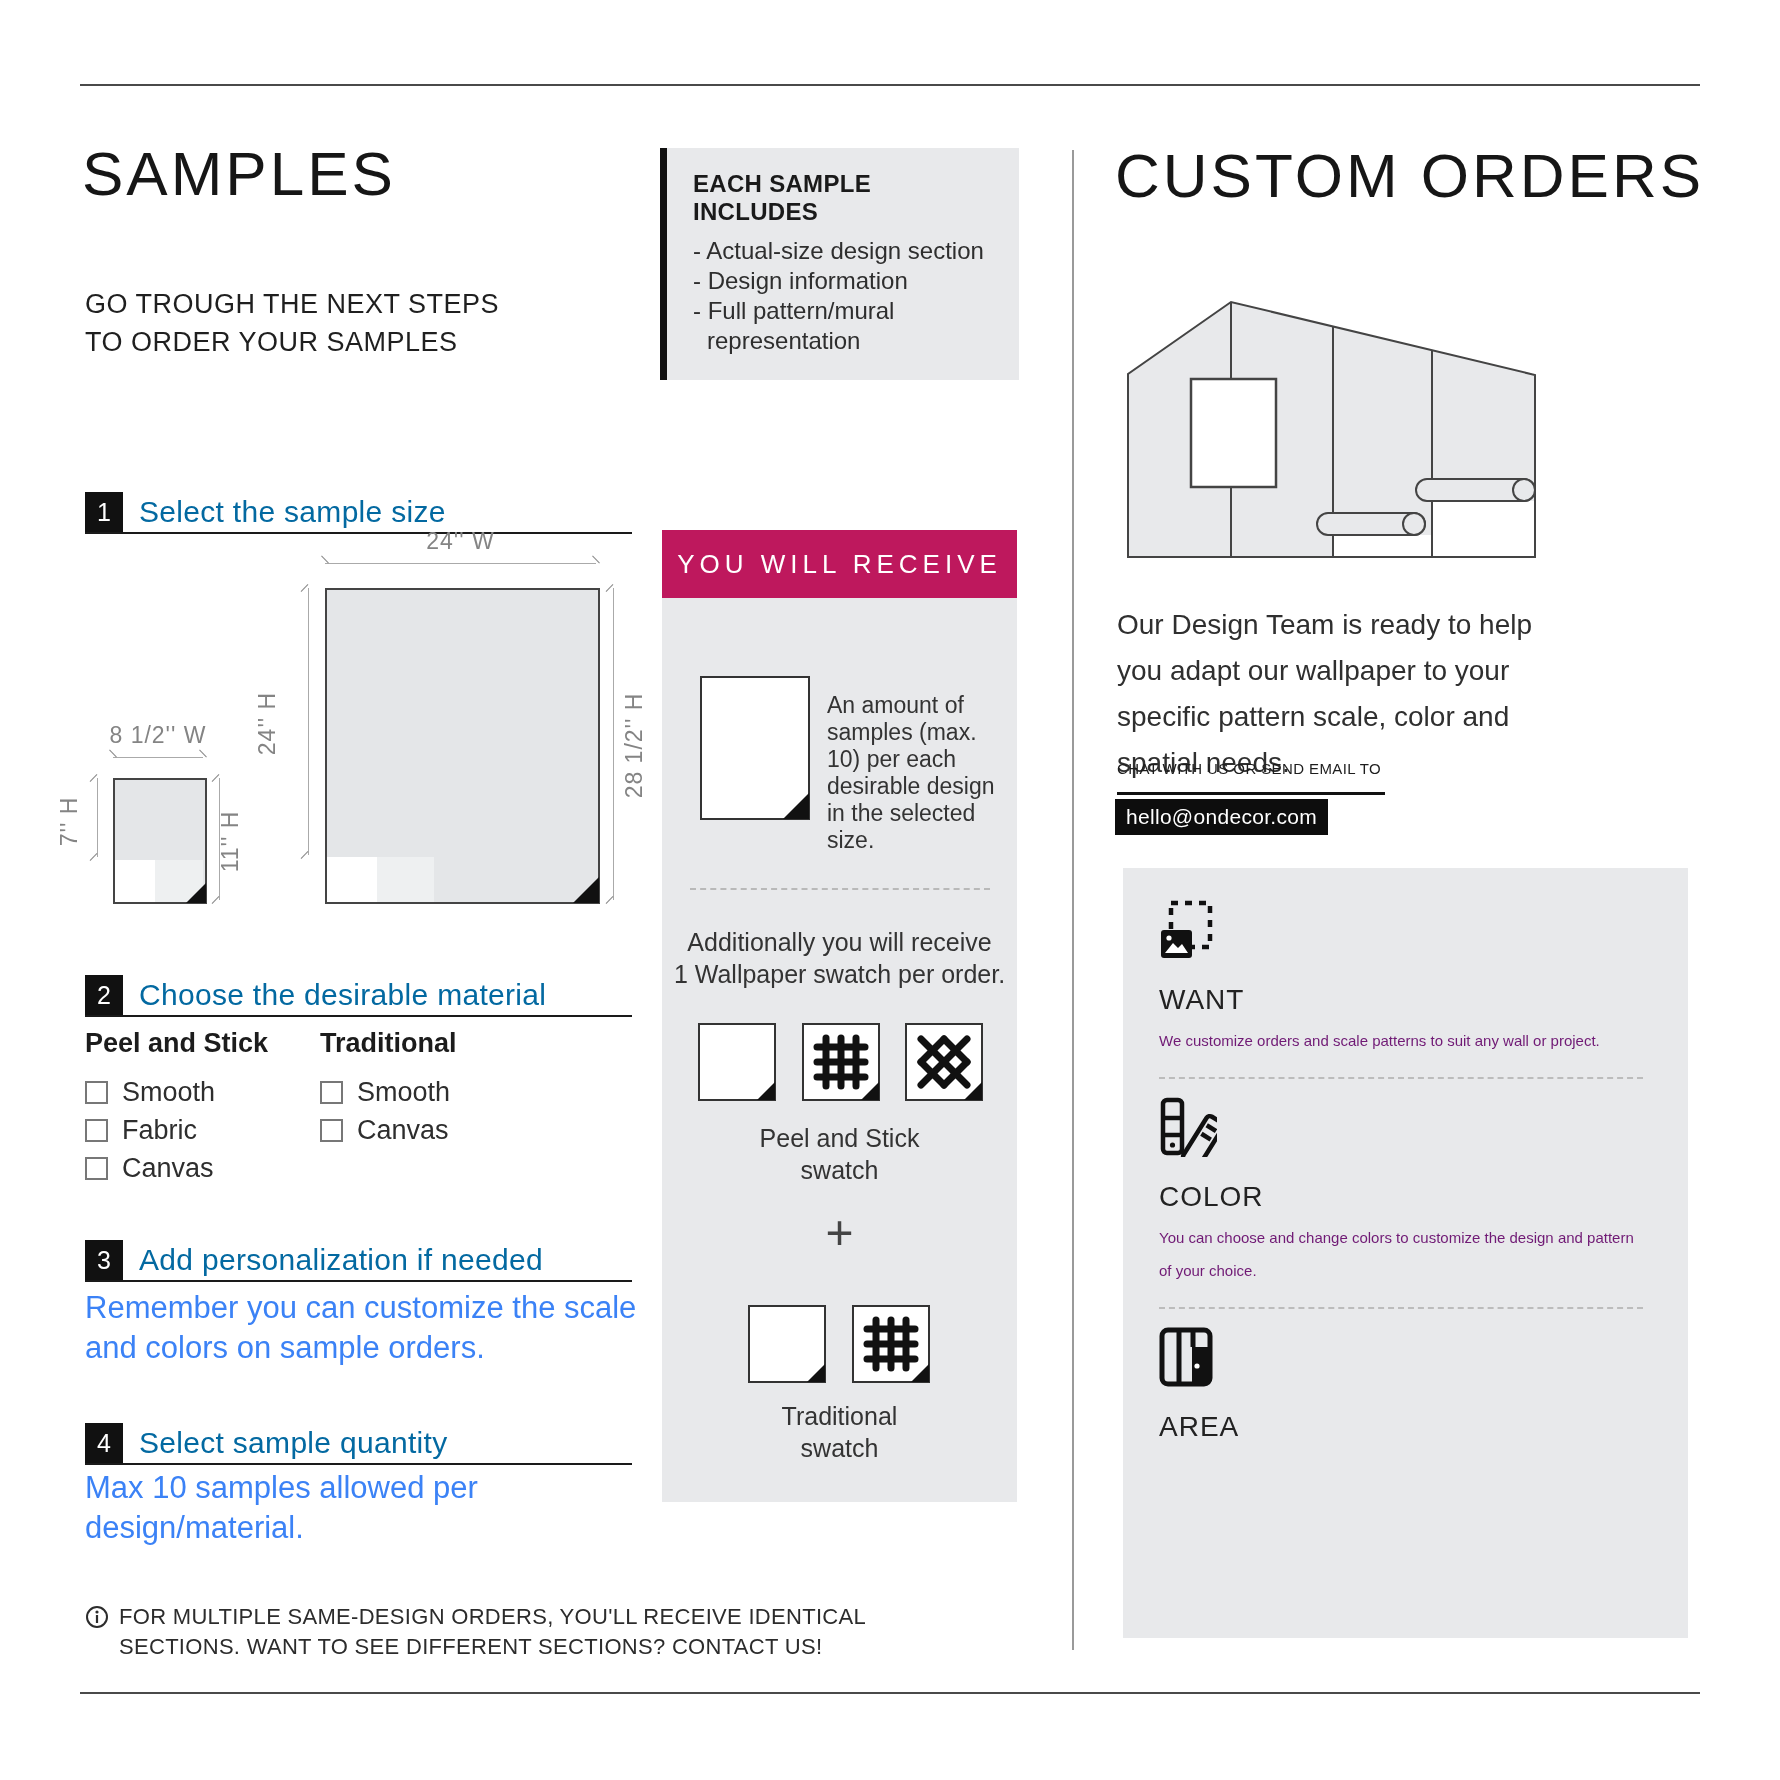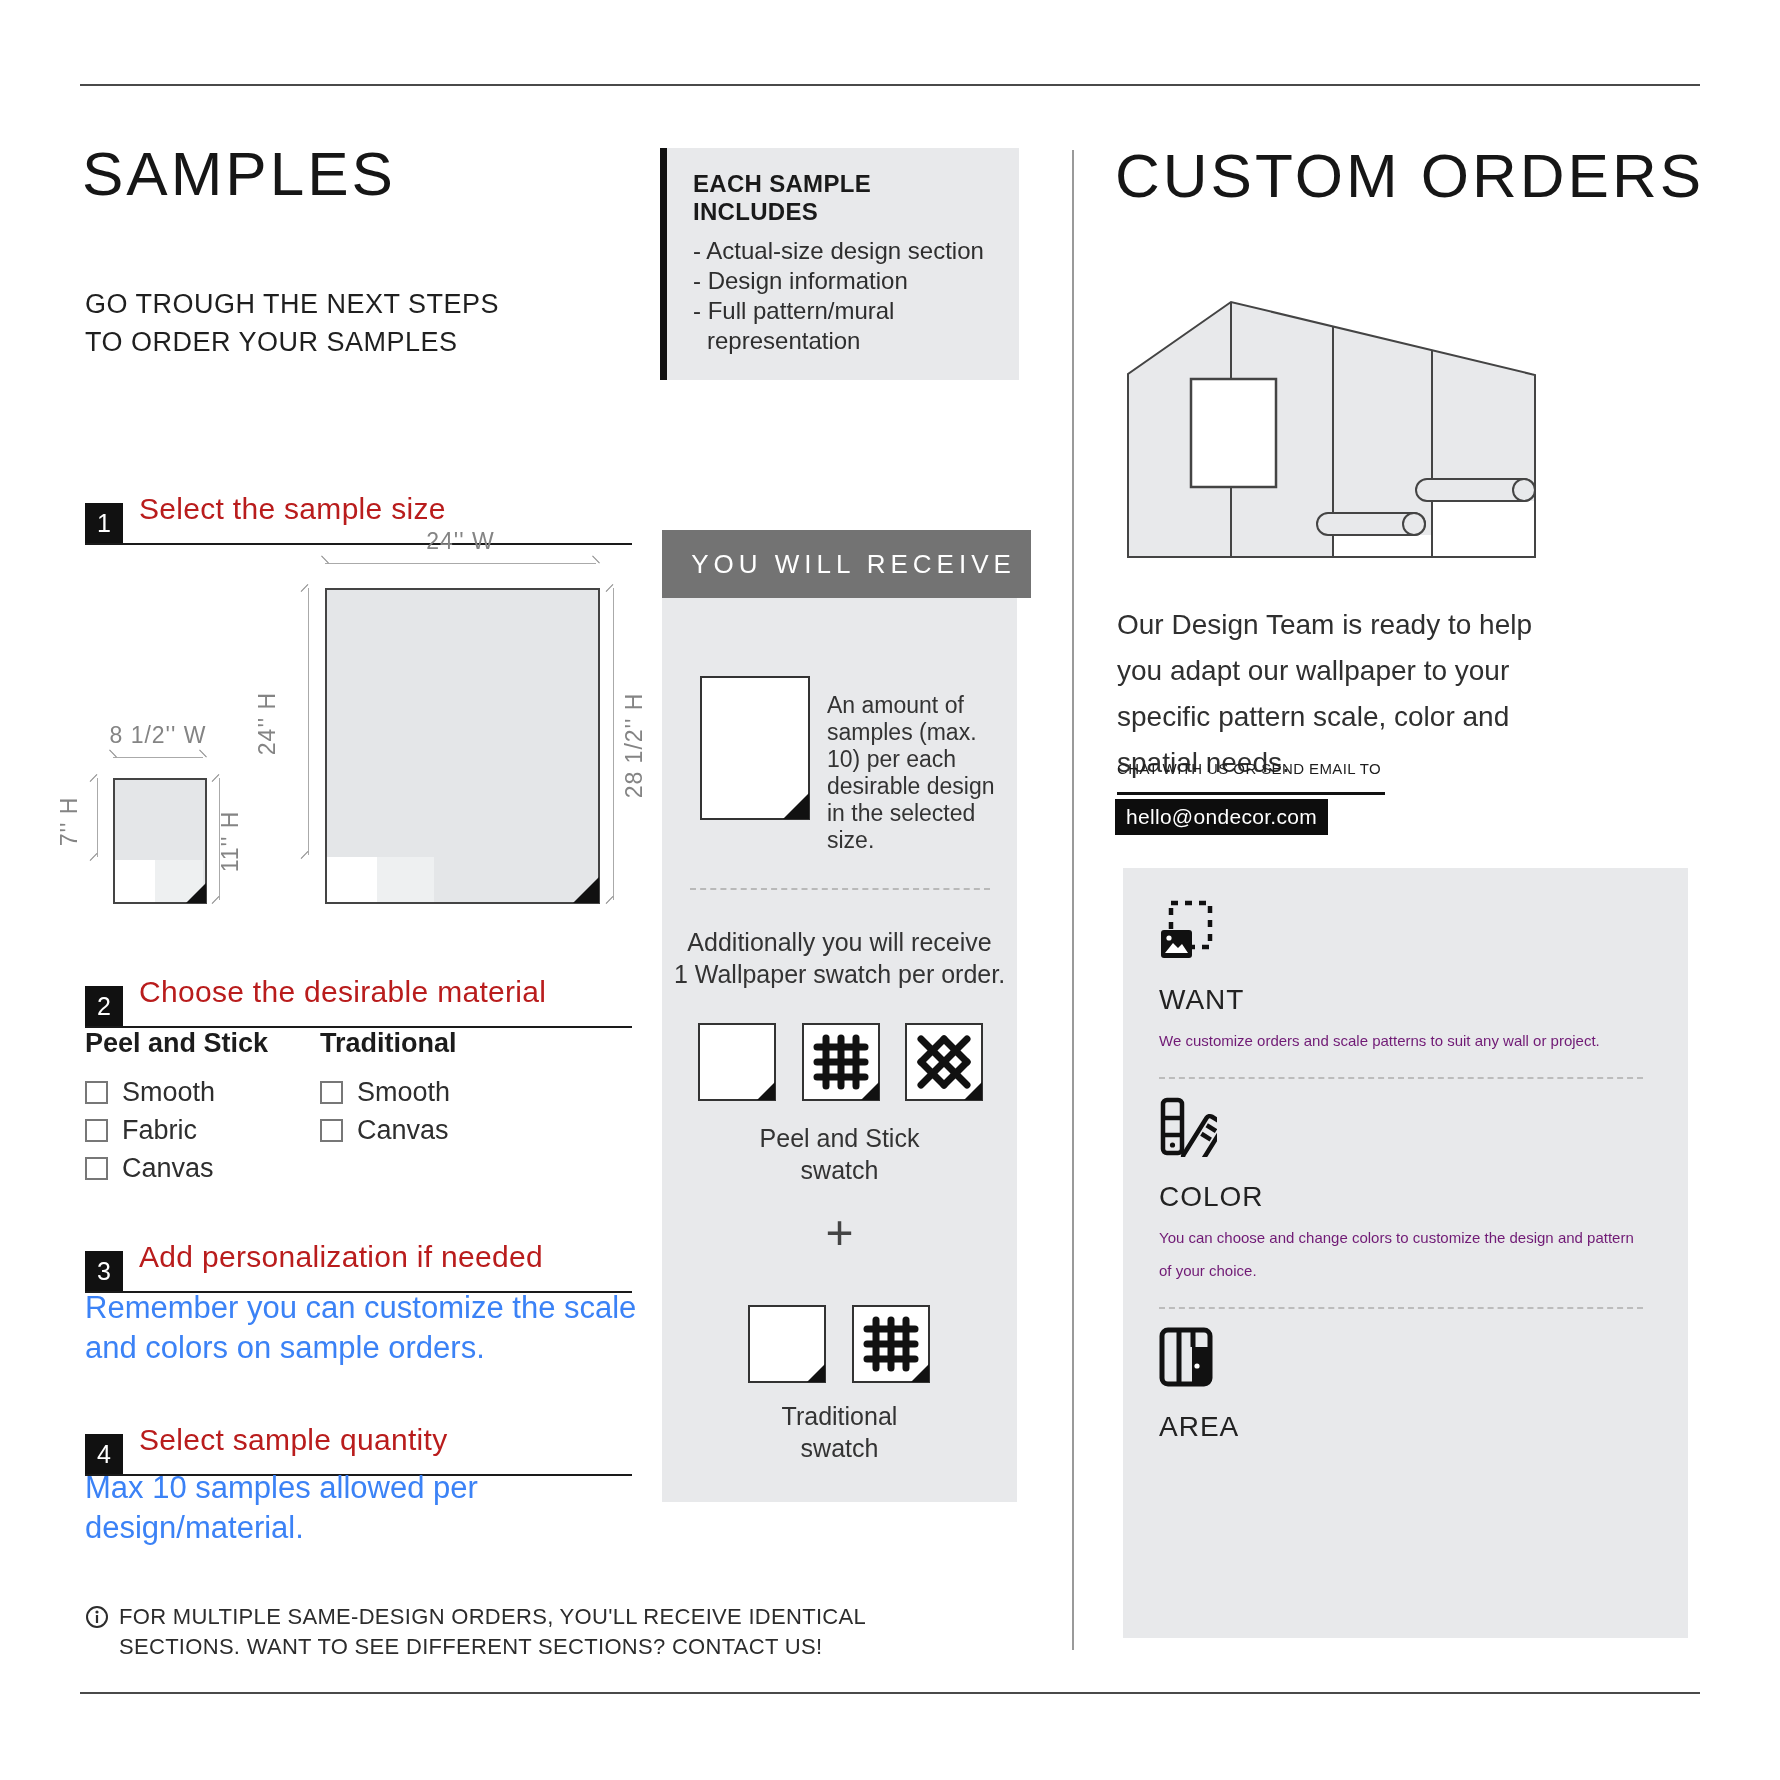--- a/index.html
+++ b/index.html
@@ -23,21 +23,21 @@
     padding:22px 26px 24px 26px;}
   .includes-title{font-size:24px;font-weight:bold;color:#1a1a1a;margin-bottom:10px;letter-spacing:0.3px;}
   .includes-item{font-size:24px;line-height:30px;color:#2e2e2e;padding-left:14px;text-indent:-14px;}
   .includes-item::before{content:"- ";}
 
   
   .step-row{position:absolute;left:85px;width:547px;border-bottom:2px solid #1a1a1a;
     display:flex;align-items:flex-end;gap:16px;padding-bottom:0;}
   .step-num{width:38px;height:40px;background:#111;color:#fff;font-size:25px;
     display:flex;align-items:center;justify-content:center;flex:0 0 38px;}
-  .step-title{font-size:30px;color:#b91c1c;letter-spacing:0.3px;padding-bottom:17px;white-space:nowrap;}
+  .step-title{font-size:30px;color:#0369a1;letter-spacing:0.3px;padding-bottom:3px;white-space:nowrap;}
   .step-body{position:absolute;left:85px;font-size:31px;line-height:40px;color:#3b82f6;}
 
   
   .sample{position:absolute;background:#e4e6e8;border:2px solid #444;}
   .sample .band-white{position:absolute;left:0;bottom:0;background:#fff;}
   .sample .band-light{position:absolute;bottom:0;background:#eef0f1;}
   .fold{position:absolute;right:-1px;bottom:-1px;width:0;height:0;border-style:solid;}
 
   
   .dimh{position:absolute;border-top:1.5px solid #aaa;}
@@ -53,22 +53,22 @@
   .mat-col{position:absolute;top:1028px;}
   .mat-title{font-size:27px;font-weight:bold;color:#1c1c1c;margin-bottom:14px;}
   .mat-opt{display:flex;align-items:center;gap:14px;font-size:27px;color:#2e2e2e;height:38px;}
   .checkbox{width:19px;height:19px;border:2px solid #777;background:#fff;flex:0 0 19px;}
 
   
   .footnote{position:absolute;left:85px;top:1602px;display:flex;gap:10px;color:#2c2c2c;}
   .footnote-text{font-size:22px;line-height:30px;letter-spacing:0.3px;}
 
   
-  .ywr-bar{position:absolute;left:662px;top:530px;width:355px;height:68px;background:#737373;
-    display:flex;align-items:center;justify-content:center;padding-left:14px;}
+  .ywr-bar{position:absolute;left:662px;top:530px;width:355px;height:68px;background:#be185d;
+    display:flex;align-items:center;justify-content:center;}
   .ywr-text{color:#fff;font-size:26px;letter-spacing:5px;white-space:nowrap;}
   .mid-box{position:absolute;left:662px;top:598px;width:355px;height:904px;background:#e8e9eb;}
   .paper{position:absolute;left:700px;top:676px;width:106px;height:140px;background:#fff;border:2px solid #333;}
   .amount-text{position:absolute;left:827px;top:692px;width:180px;font-size:23px;line-height:27px;color:#333;}
   .dashed{position:absolute;border-top:2px dashed #b9b9b9;}
   .center-text{position:absolute;left:672px;width:335px;text-align:center;font-size:25px;line-height:32px;color:#333;}
   .swatch{position:absolute;width:74px;height:74px;background:#fff;border:2px solid #333;}
   .plus{position:absolute;left:672px;width:335px;text-align:center;font-size:48px;font-weight:300;color:#444;}
 
   

